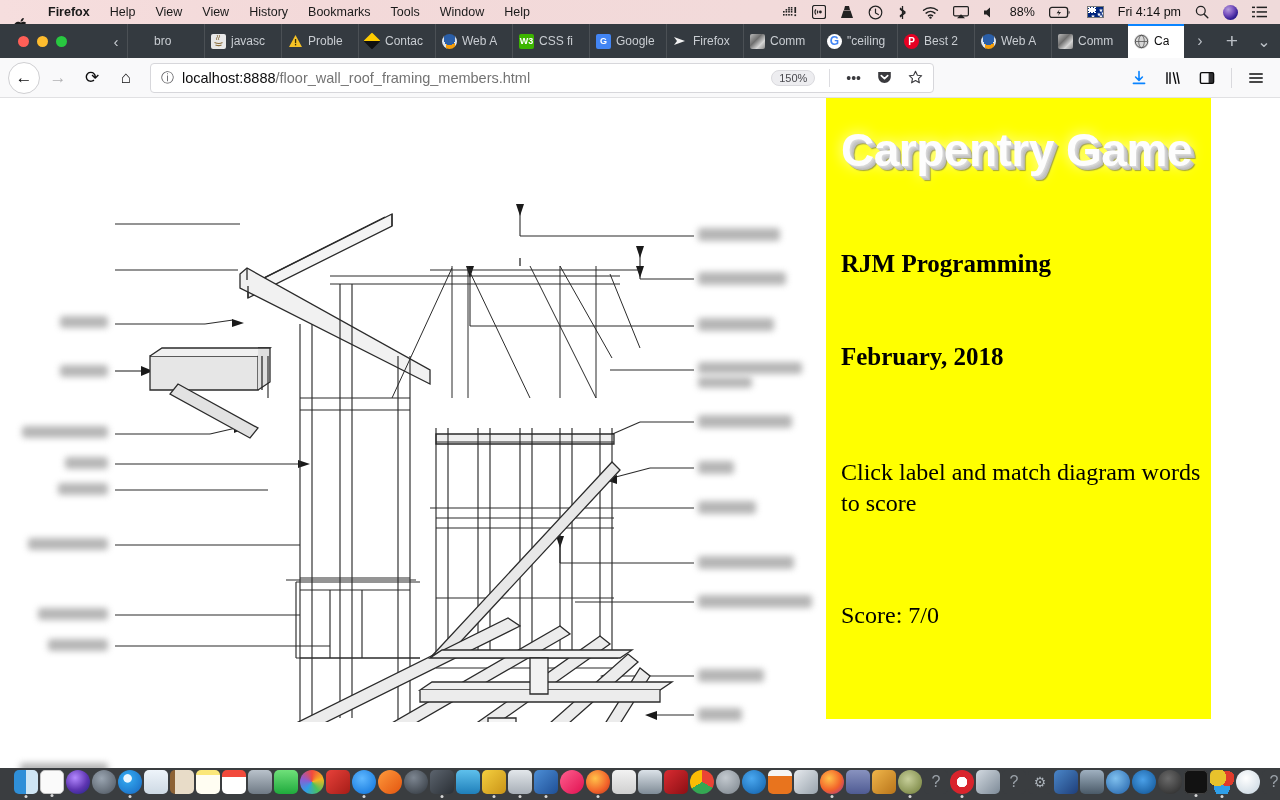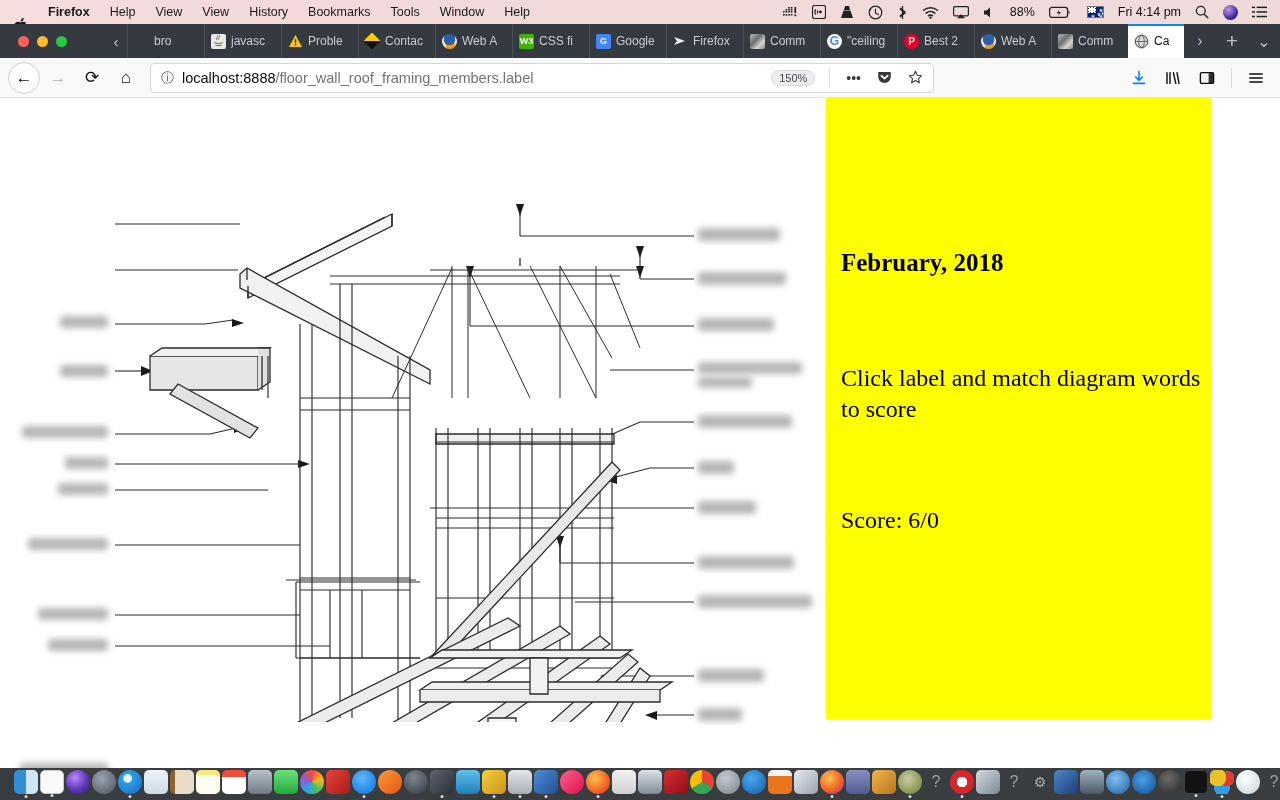--- a/index.html
+++ b/index.html
@@ -432,21 +432,21 @@
 
   <div class="navbar">
     <span class="nav-btn circled">←</span>
     <span class="nav-btn dim">→</span>
     <span class="nav-btn">⟳</span>
     <span class="nav-btn">⌂</span>
 
     <div class="urlbar">
       <span class="url-info">ⓘ</span>
       <span class="url-text">
-        <span class="host">localhost:8888</span><span class="path">/floor_wall_roof_framing_members.label</span>
+        <span class="host">localhost:8888</span><span class="path">/floor_wall_roof_framing_members.html</span>
       </span>
       <span class="zoom-badge">150%</span>
       <span class="url-sep"></span>
       <span class="url-ic">•••</span>
       <span class="url-ic pocket">
         <svg width="15" height="15" viewBox="0 0 15 15">
             <path d="M1.2 2h12.6v4.6c0 3.6-2.8 6.5-6.3 6.5S1.2 10.2 1.2 6.6z" fill="#3a3a3e"></path>
             <path d="M4.3 5.6l3.2 3 3.2-3" fill="none" stroke="#fff" stroke-width="1.7" stroke-linecap="round" stroke-linejoin="round"></path>
           </svg>
       </span>
@@ -683,27 +683,29 @@
       <div class="dlabel" style="left:698px;top:363px;width:36px;height:13px;"></div>
       <div class="dlabel" style="left:698px;top:403px;width:58px;height:13px;"></div>
       <div class="dlabel" style="left:698px;top:458px;width:96px;height:13px;"></div>
       <div class="dlabel" style="left:698px;top:497px;width:114px;height:13px;"></div>
       <div class="dlabel" style="left:698px;top:571px;width:66px;height:13px;"></div>
       <div class="dlabel" style="left:698px;top:610px;width:44px;height:13px;"></div>
 
     </div>
 
     <div class="panel">
+      <div class="panel-title">Carpentry Game</div>
       <div class="sp-a"></div>
+      <div class="panel-row">RJM Programming</div>
       <div class="sp-b"></div>
       <div class="panel-row">February, 2018</div>
       <div class="sp-c"></div>
       <div class="panel-hint">Click label and match diagram words to score</div>
       <div class="sp-d"></div>
-      <div class="panel-score">Score: 6/0</div>
+      <div class="panel-score">Score: 7/0</div>
     </div>
 
   </div>
 </div>
 
 <div class="desk">
   <span class="dock-ic dot" style="background:linear-gradient(to right,#2f8fd8 0 50%,#cfe6f5 50% 100%);"></span>
   <span class="dock-ic dot" style="background:#fafafa;border:1px solid #c8c8c8;"></span>
   <span class="dock-ic" style="background:radial-gradient(circle at 38% 32%,#b388ff,#5e35b1 55%,#1a237e);border-radius:50%;"></span>
   <span class="dock-ic" style="background:radial-gradient(circle at 40% 35%,#9aa5b1,#4a525c);border-radius:50%;"></span>

